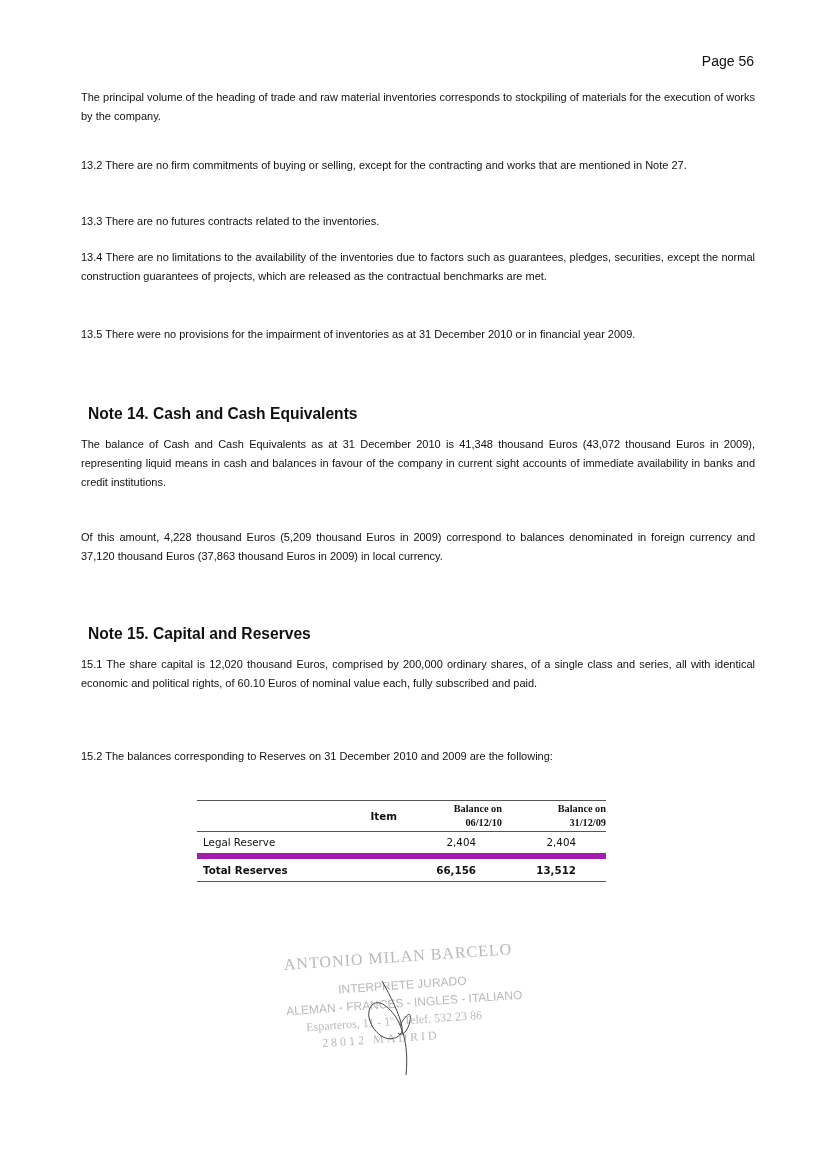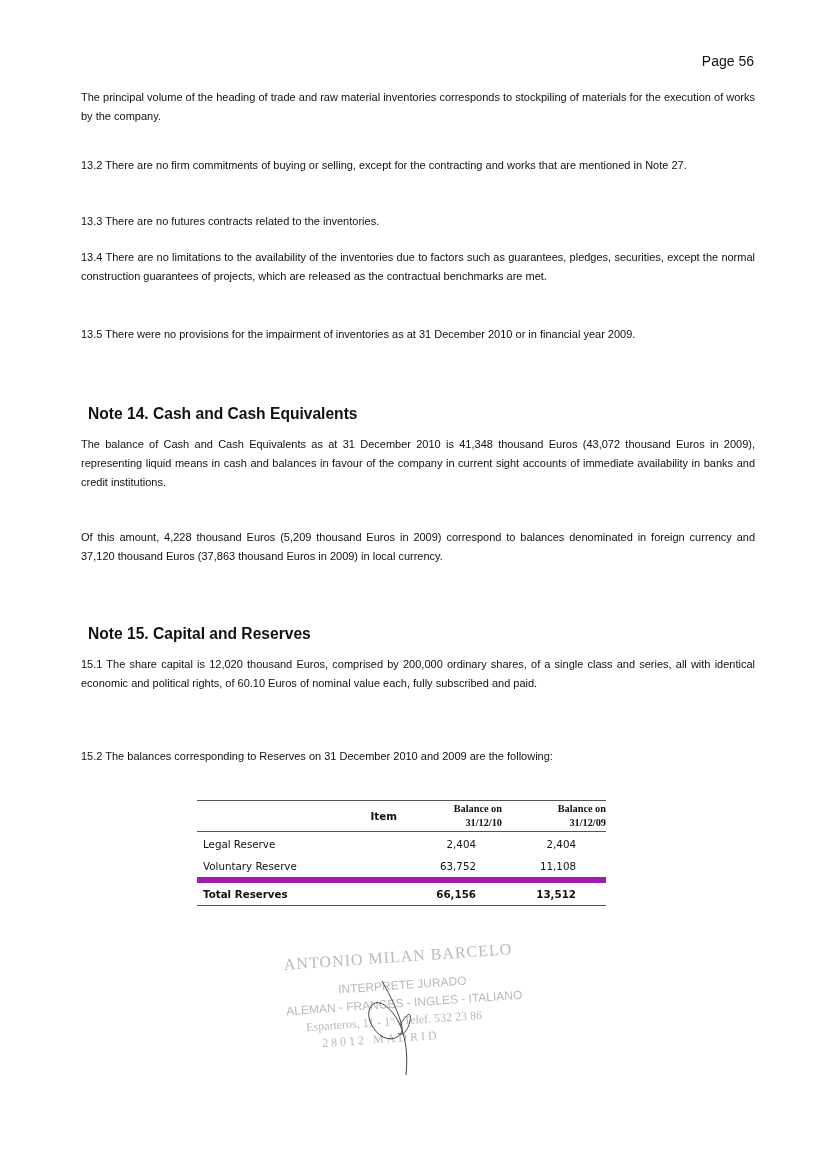--- a/index.html
+++ b/index.html
@@ -65,38 +65,33 @@
   <colgroup>
       <col style="width:200px">
       <col style="width:105px">
       <col style="width:104px">
     </colgroup>
   <thead>
     <tr>
       <th class="c1">Item</th>
       <th class="cn">
         <div>Balance on</div>
-        <div>31/12/10</div>
+        <div>06/12/10</div>
       </th>
       <th class="cn">
         <div>Balance on</div>
         <div>31/12/09</div>
       </th>
     </tr>
   </thead>
   <tbody>
     <tr>
       <td class="c1">Legal Reserve</td>
       <td class="cn v1">2,404</td>
       <td class="cn v2">2,404</td>
-    </tr>
-    <tr>
-      <td class="c1">Voluntary Reserve</td>
-      <td class="cn v1">63,752</td>
-      <td class="cn v2">11,108</td>
     </tr>
   </tbody>
   <tfoot>
     <tr>
       <td class="c1">Total Reserves</td>
       <td class="cn v1">66,156</td>
       <td class="cn v2">13,512</td>
     </tr>
   </tfoot>
 </table>

